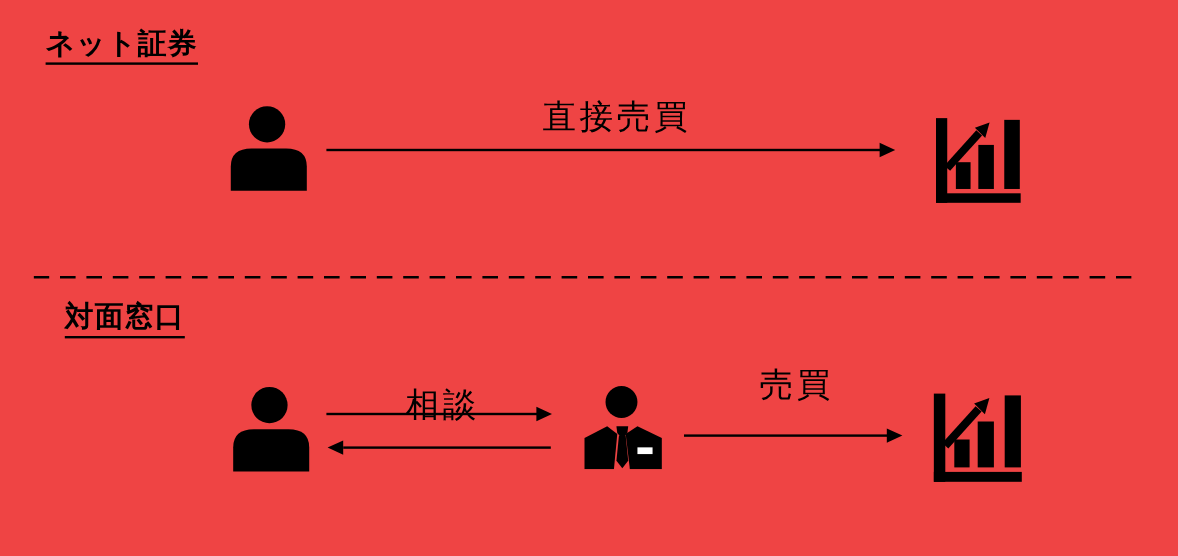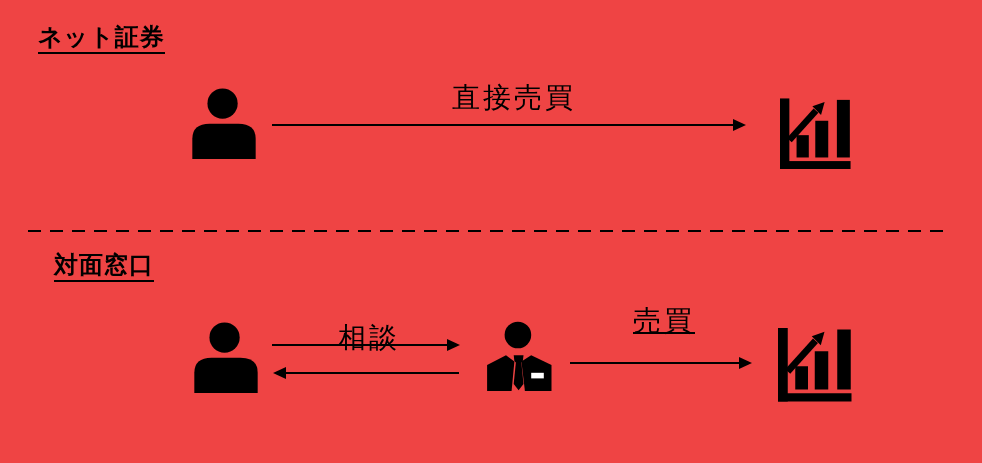--- a/index.html
+++ b/index.html
@@ -104,21 +104,21 @@
         <polygon points="41,49 55,49 54,57 48,64 42,57" fill="#000"></polygon>
 
         <polygon points="44,60 52,60 55,90 48,99 41,90" fill="#000"></polygon>
 
         <rect x="66" y="74" width="18" height="8" fill="#fff"></rect>
       </svg>
     </span>
 
     <div class="arrow right" style="left:570px;top:362px;width:170px;"></div>
 
-    <div class="flow-label" style="left:633px;top:307px;text-decoration:underline;">売買</div>
+    <div class="flow-label" style="left:633px;top:307px;">売買</div>
 
     <span class="icon" style="left:778px;top:325px;width:75px;height:78px;">
       <svg viewBox="0 0 100 100" aria-hidden="true">
         <rect x="0" y="2" width="13" height="98" fill="#000"></rect>
         <rect x="0" y="89" width="98" height="11" fill="#000"></rect>
         <rect x="23" y="53" width="17" height="31" fill="#000"></rect>
         <rect x="49" y="33" width="18" height="51" fill="#000"></rect>
         <rect x="79" y="4" width="18" height="80" fill="#000"></rect>
         <line x1="13" y1="60" x2="50" y2="19" stroke="#000" stroke-width="9"></line>
         <polygon points="62,7 57,25 45,13" fill="#000"></polygon>

